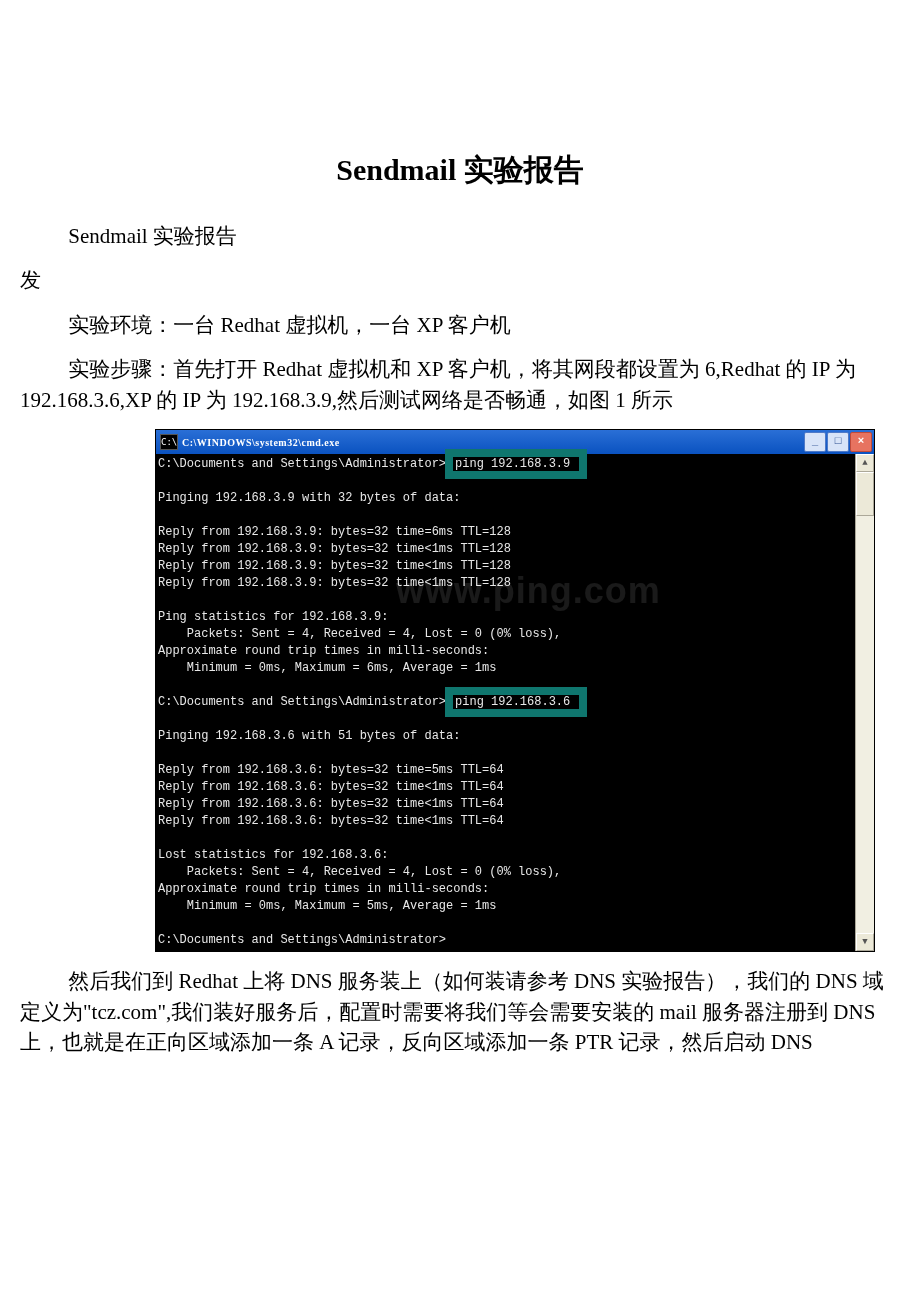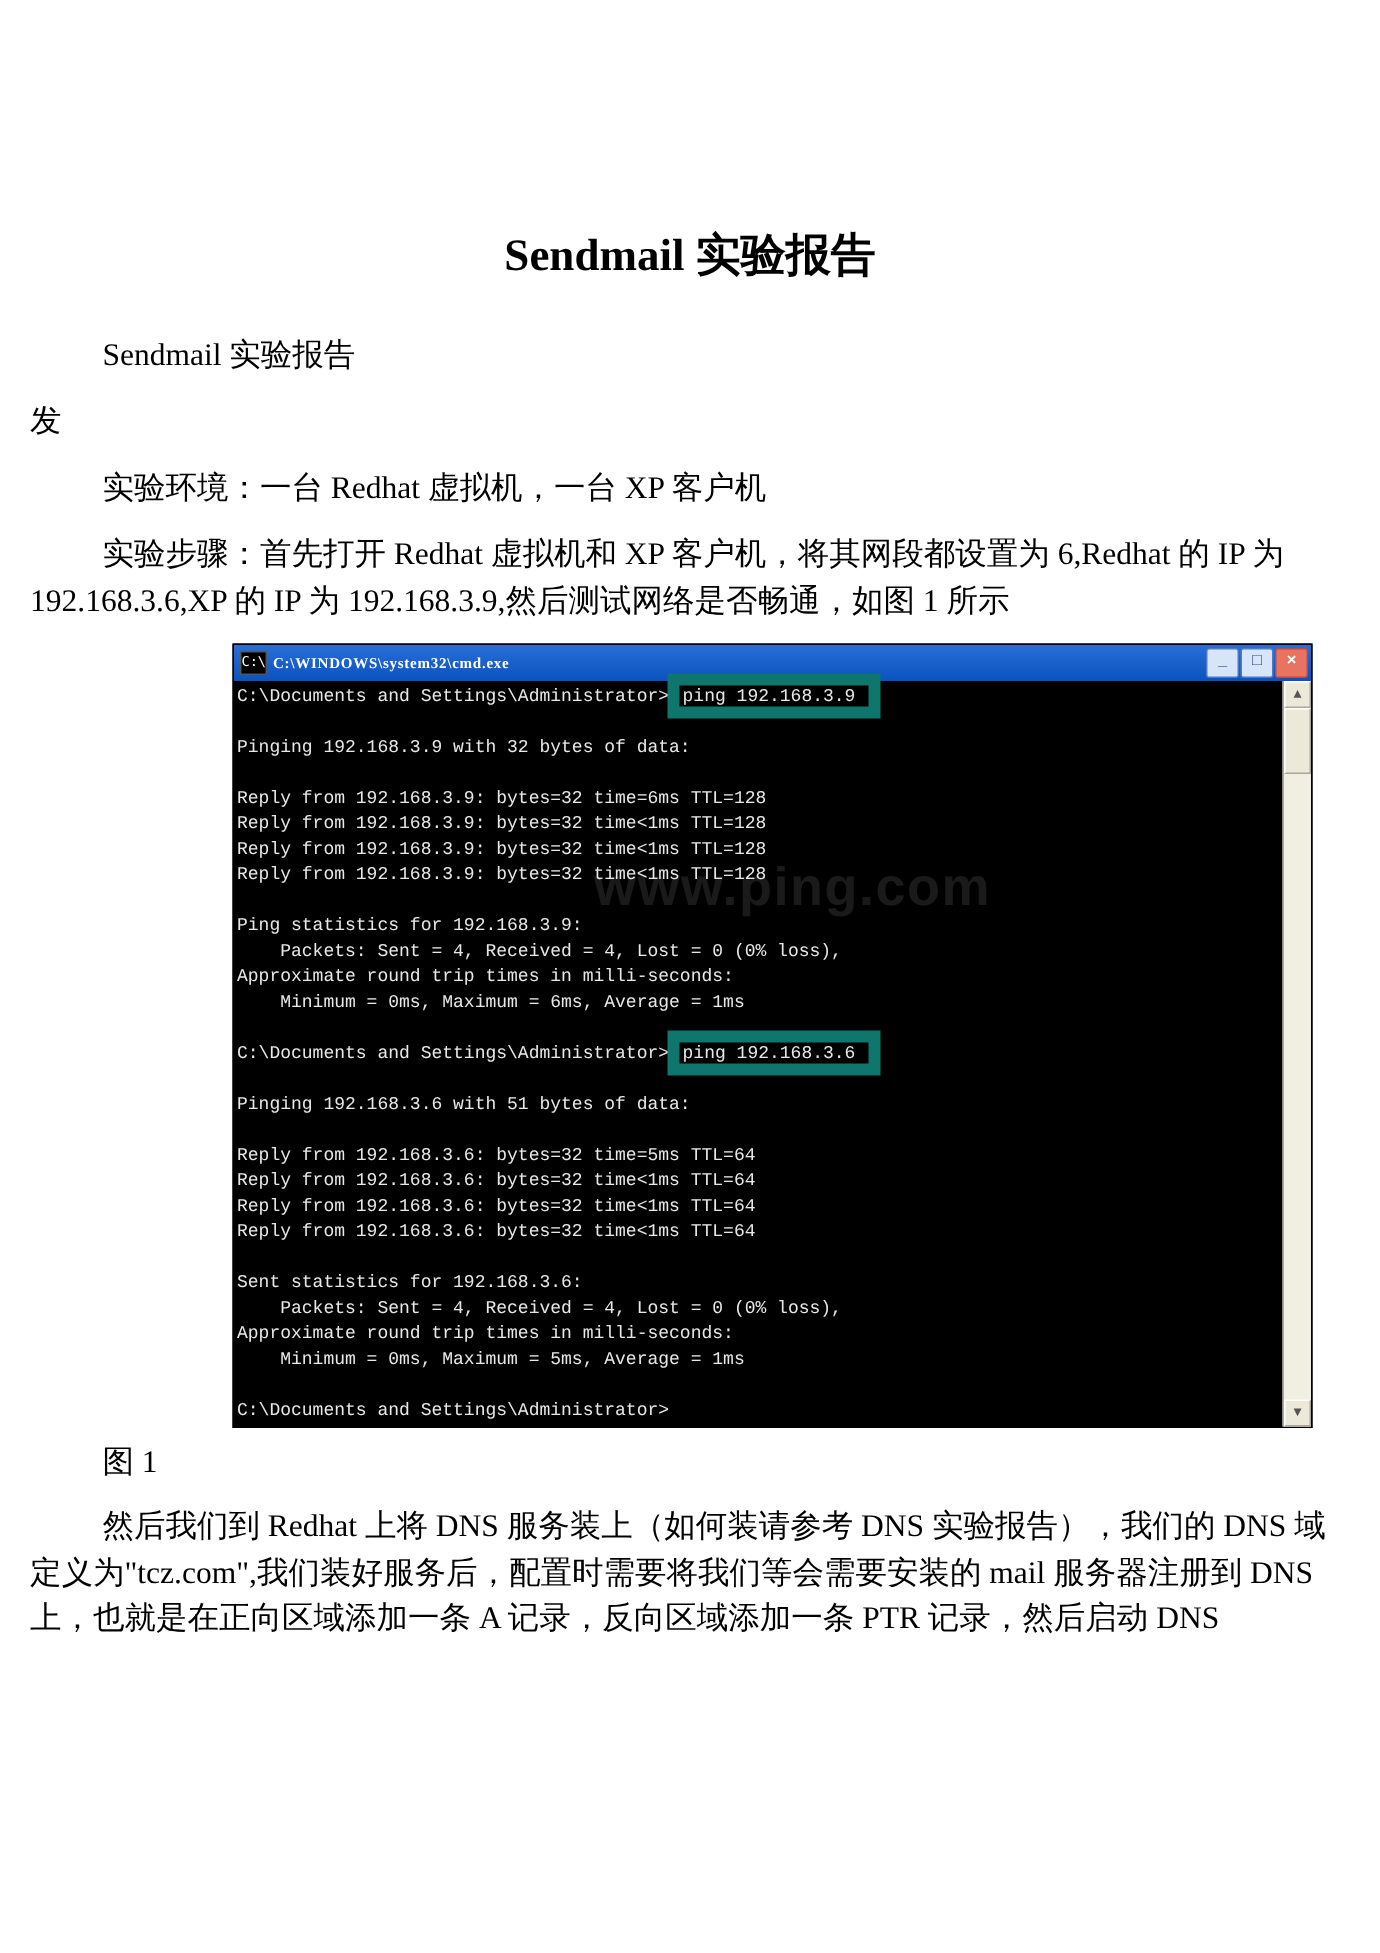--- a/index.html
+++ b/index.html
@@ -195,33 +195,32 @@
 
 <span>C:\Documents and Settings\Administrator&gt;</span><span class="hl">ping 192.168.3.6 </span>
 
 <span>Pinging 192.168.3.6 with 51 bytes of data:</span>
 
 <span>Reply from 192.168.3.6: bytes=32 time=5ms TTL=64</span>
 <span>Reply from 192.168.3.6: bytes=32 time&lt;1ms TTL=64</span>
 <span>Reply from 192.168.3.6: bytes=32 time&lt;1ms TTL=64</span>
 <span>Reply from 192.168.3.6: bytes=32 time&lt;1ms TTL=64</span>
 
-<span>Sent statistics for 192.168.3.6:</span>
+<span>Lost statistics for 192.168.3.6:</span>
 <span>    Packets: Sent = 4, Received = 4, Lost = 0 (0% loss),</span>
 <span>Approximate round trip times in milli-seconds:</span>
 <span>    Minimum = 0ms, Maximum = 5ms, Average = 1ms</span>
 
 <span>C:\Documents and Settings\Administrator&gt;</span></div>
       <div class="cmd-scroll">
         <div class="sc-btn">▲</div>
         <div class="sc-track">
           <div class="sc-thumb"></div>
         </div>
         <div class="sc-btn">▼</div>
       </div>
     </div>
   </div>
 
-  <p class="fig-label">图 1</p>
 
   <p class="para">然后我们到 Redhat 上将 DNS 服务装上（如何装请参考 DNS 实验报告），我们的 DNS 域定义为"tcz.com",我们装好服务后，配置时需要将我们等会需要安装的 mail 服务器注册到 DNS 上，也就是在正向区域添加一条 A 记录，反向区域添加一条 PTR 记录，然后启动 DNS</p>
 
 </div>
 
 </body></html>

